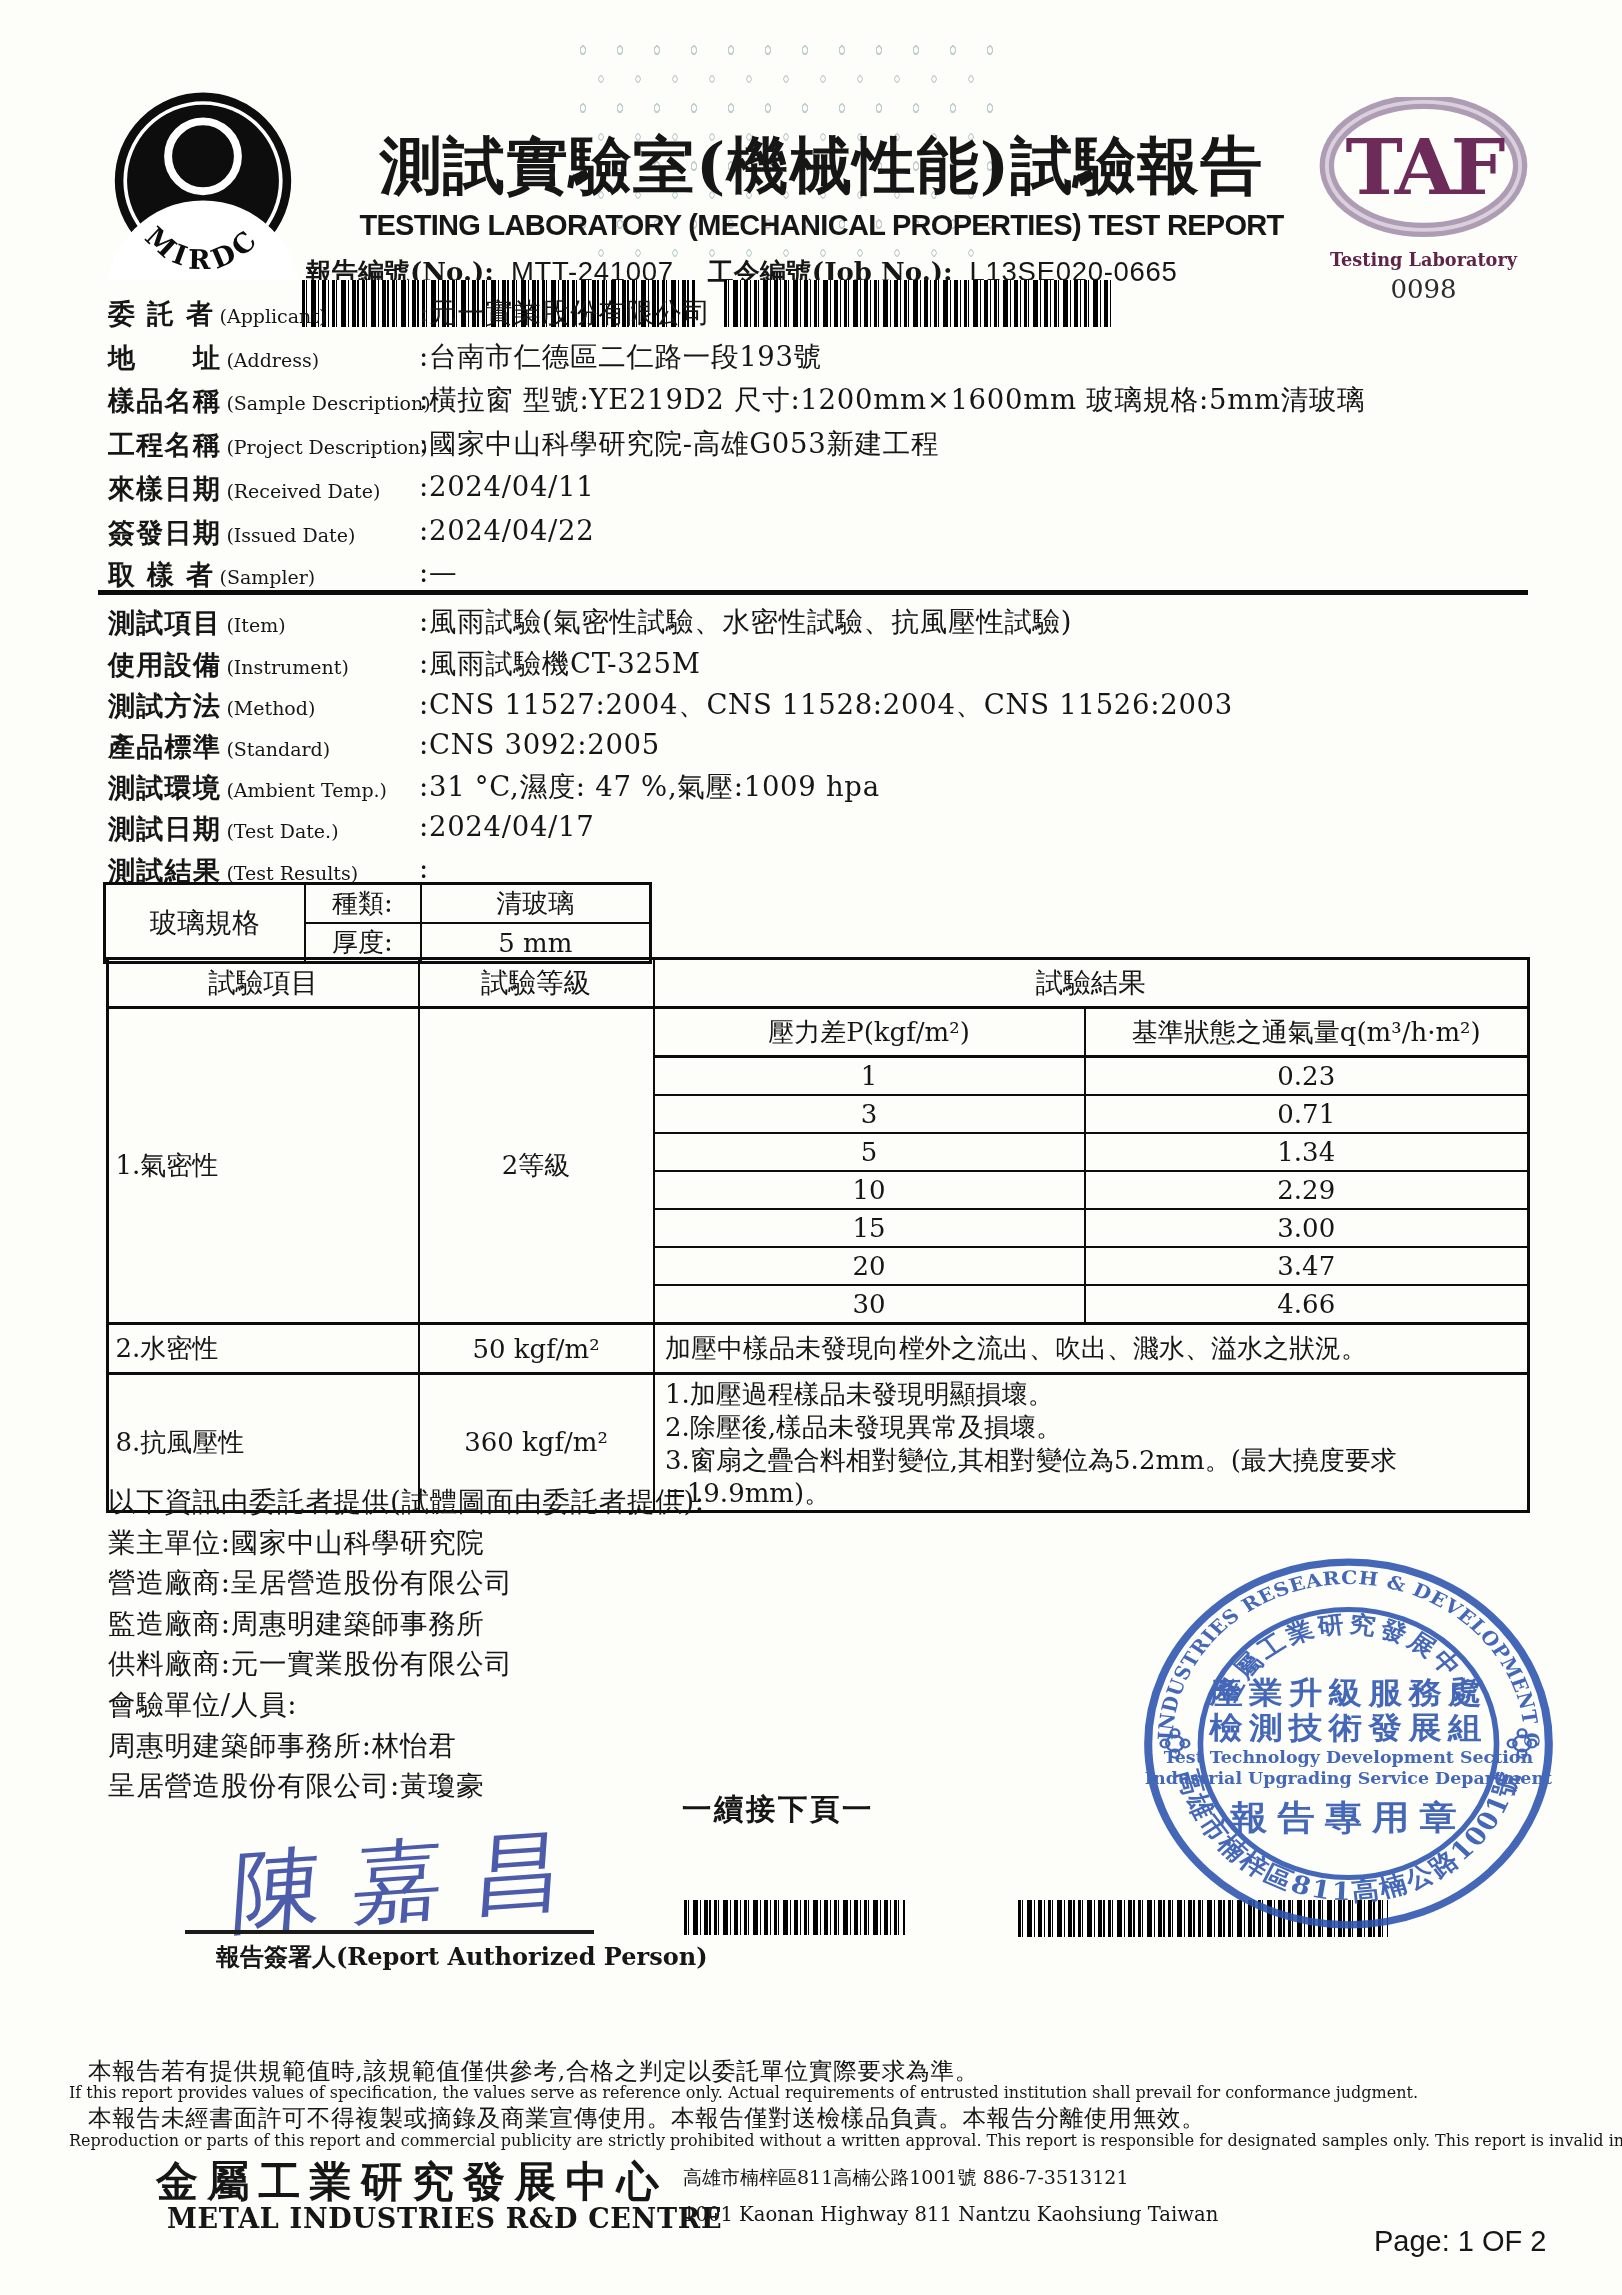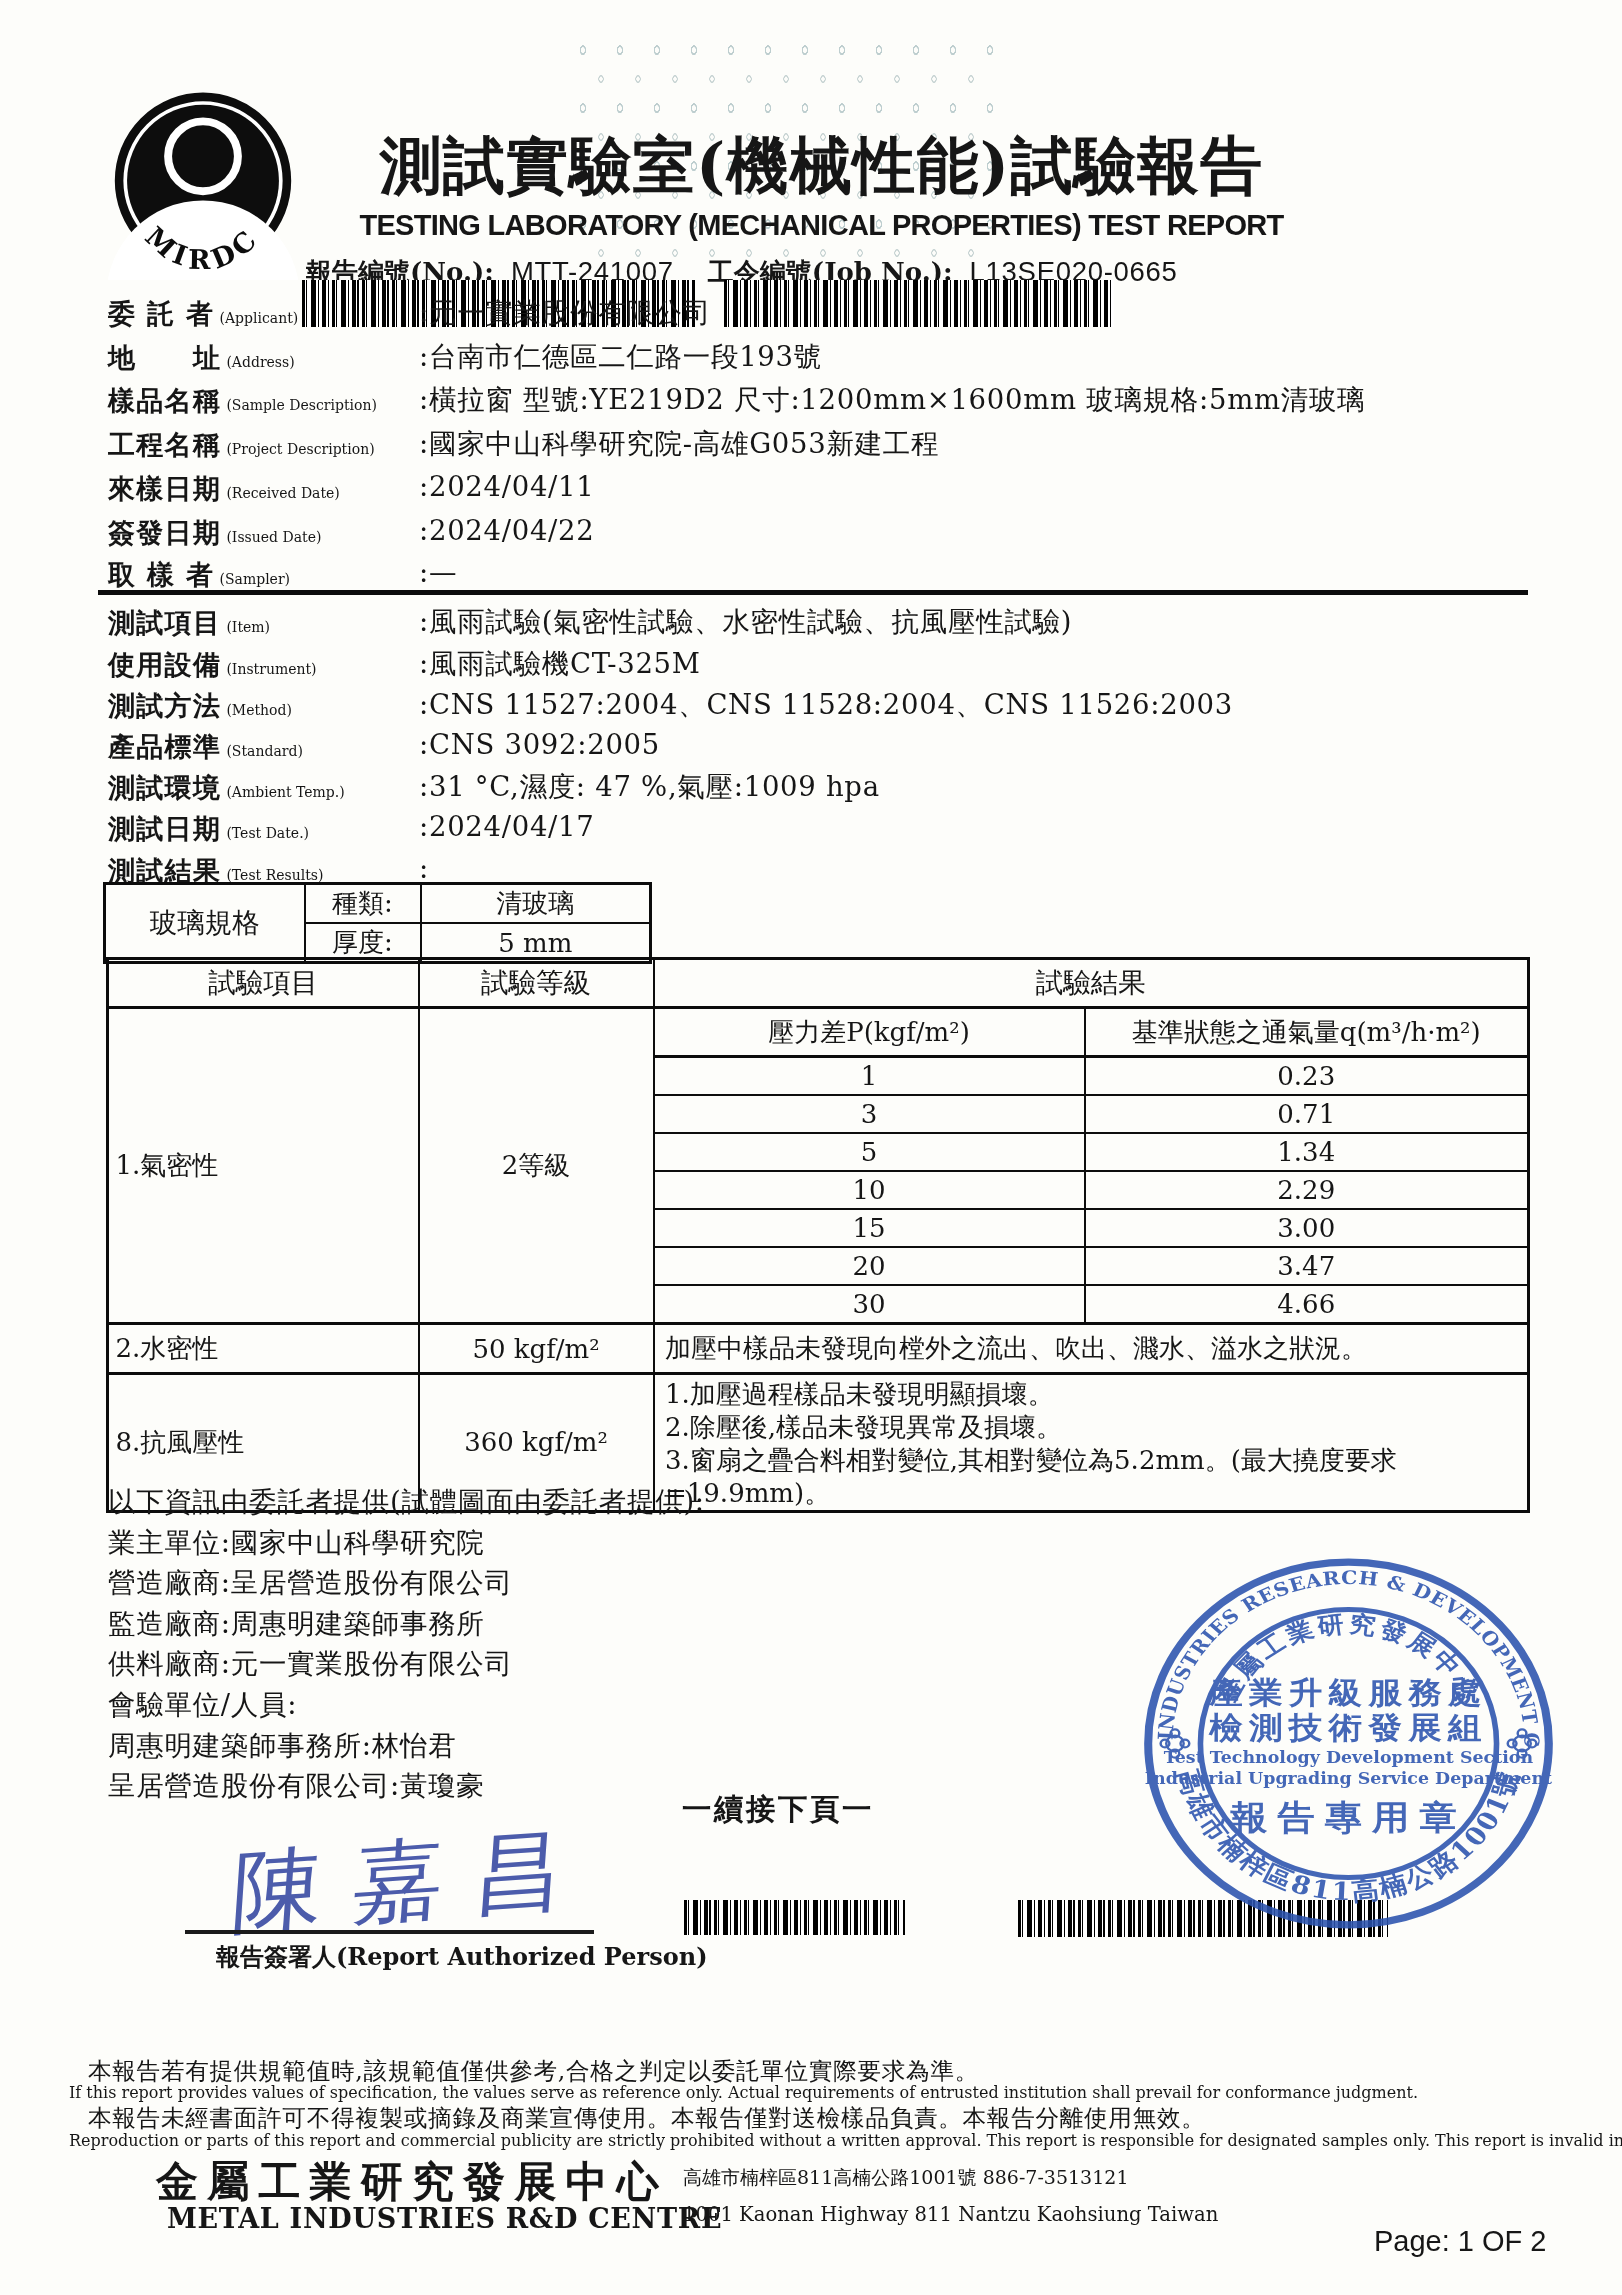--- a/index.html
+++ b/index.html
@@ -39,21 +39,21 @@
   .bc3{left:684px;top:1900px;width:221px;height:35px;}
   .bc4{left:1018px;top:1900px;width:370px;height:37px;}
 
   .taf-wrap{left:1319px;top:97px;width:209px;text-align:center;}
   .taf-sub{margin-top:9.2px;font-size:17.7px;font-weight:700;color:#5d2547;font-family:var(--serif);}
   .taf-code{margin-top:3.9px;font-size:26px;color:#2c2c2c;font-family:var(--serif);}
 
   
   .inforow{left:108px;width:1427px;height:37px;white-space:nowrap;}
   .inforow .zh{font-size:27px;font-weight:700;letter-spacing:1.3px;}
-  .inforow .en{font-size:14px;font-weight:400;margin-left:5.2px;}
+  .inforow .en{font-size:19px;font-weight:400;margin-left:5.2px;}
   .inforow .val{position:absolute;left:311px;top:-1.3px;font-size:27.5px;letter-spacing:0.7px;text-align:right;}
   .sep{left:98px;top:590px;width:1430px;height:4.6px;background:#0c0c0c;}
 
   
   table{border-collapse:collapse;table-layout:fixed;}
   td{border:2px solid #0d0d0d;font-size:26px;text-align:center;vertical-align:middle;
      padding:0;overflow:hidden;}
   .glass-tbl{left:103px;top:882px;}
   .glass-tbl td{height:37px;}
   .glass-tbl .t{font-size:27.5px;}
@@ -116,20 +116,29 @@
   <div class="abs report-line">
     <span class="lbl">報告編號(No.):</span>
     <span class="num">MTT-241007</span>
     <span class="gap"></span>
     <span class="lbl">工令編號(Job No.):</span>
     <span class="num">L13SE020-0665</span>
   </div>
   <div class="abs barcode bc1"></div>
   <div class="abs barcode bc2"></div>
 
+  <div class="abs taf-wrap">
+    <svg width="209" height="141" viewBox="0 0 320 215">
+      <ellipse cx="160" cy="105" rx="148" ry="98" fill="none" stroke="var(--taf-ring)" stroke-width="22" opacity=".85"></ellipse>
+      <ellipse cx="160" cy="105" rx="148" ry="98" fill="none" stroke="#f7f4f7" stroke-width="6" opacity=".6"></ellipse>
+      <text x="160" y="148" text-anchor="middle" font-size="118" font-weight="bold" letter-spacing="-6" fill="var(--taf-purple)" font-family="Liberation Sans,sans-serif">TAF</text>
+    </svg>
+    <div class="taf-sub">Testing Laboratory</div>
+    <div class="taf-code">0098</div>
+  </div>
 
   <div class="abs inforow" style="top:296px">
     <span class="zh">委 託 者</span><span class="en">(Applicant)</span>
     <span class="val">:元一實業股份有限公司</span>
   </div>
   <div class="abs inforow" style="top:340px">
     <span class="zh">地　　址</span><span class="en">(Address)</span>
     <span class="val">:台南市仁德區二仁路一段193號</span>
   </div>
   <div class="abs inforow" style="top:383px">

